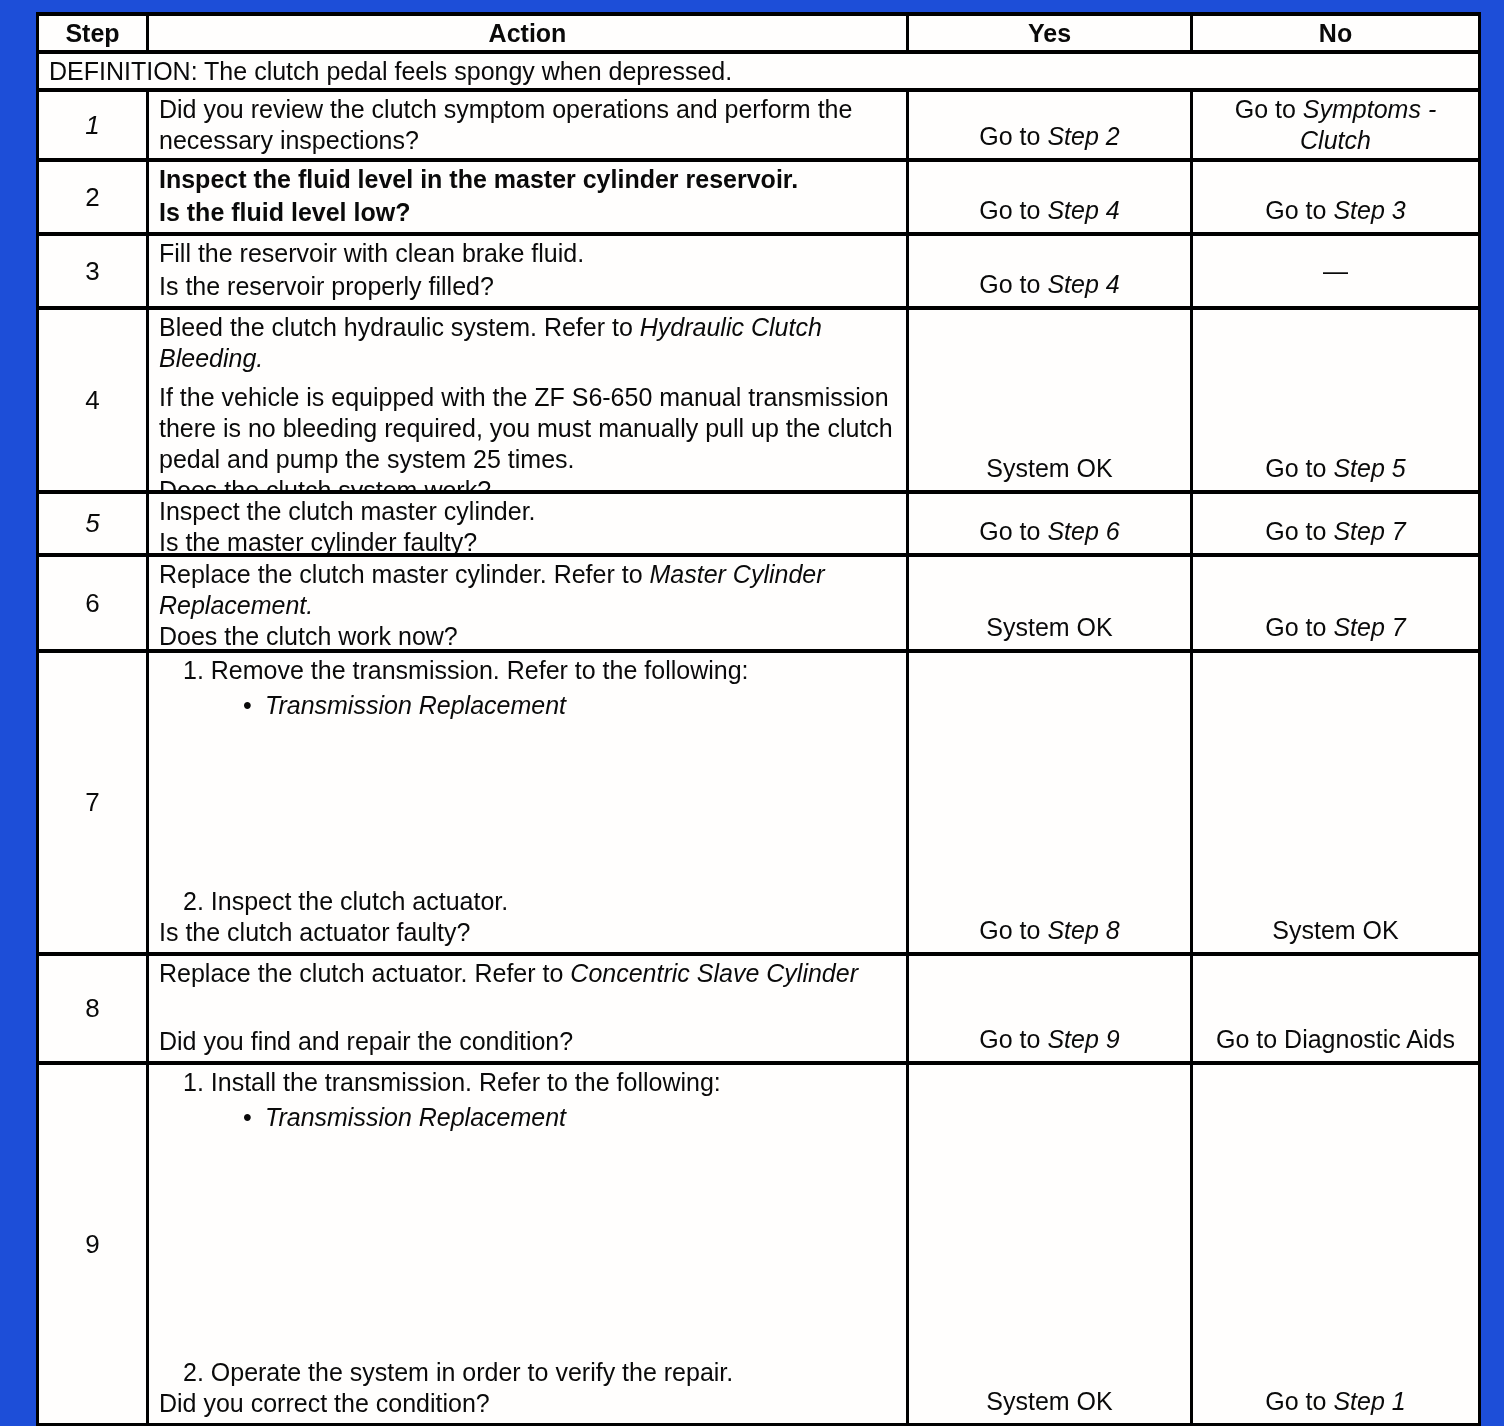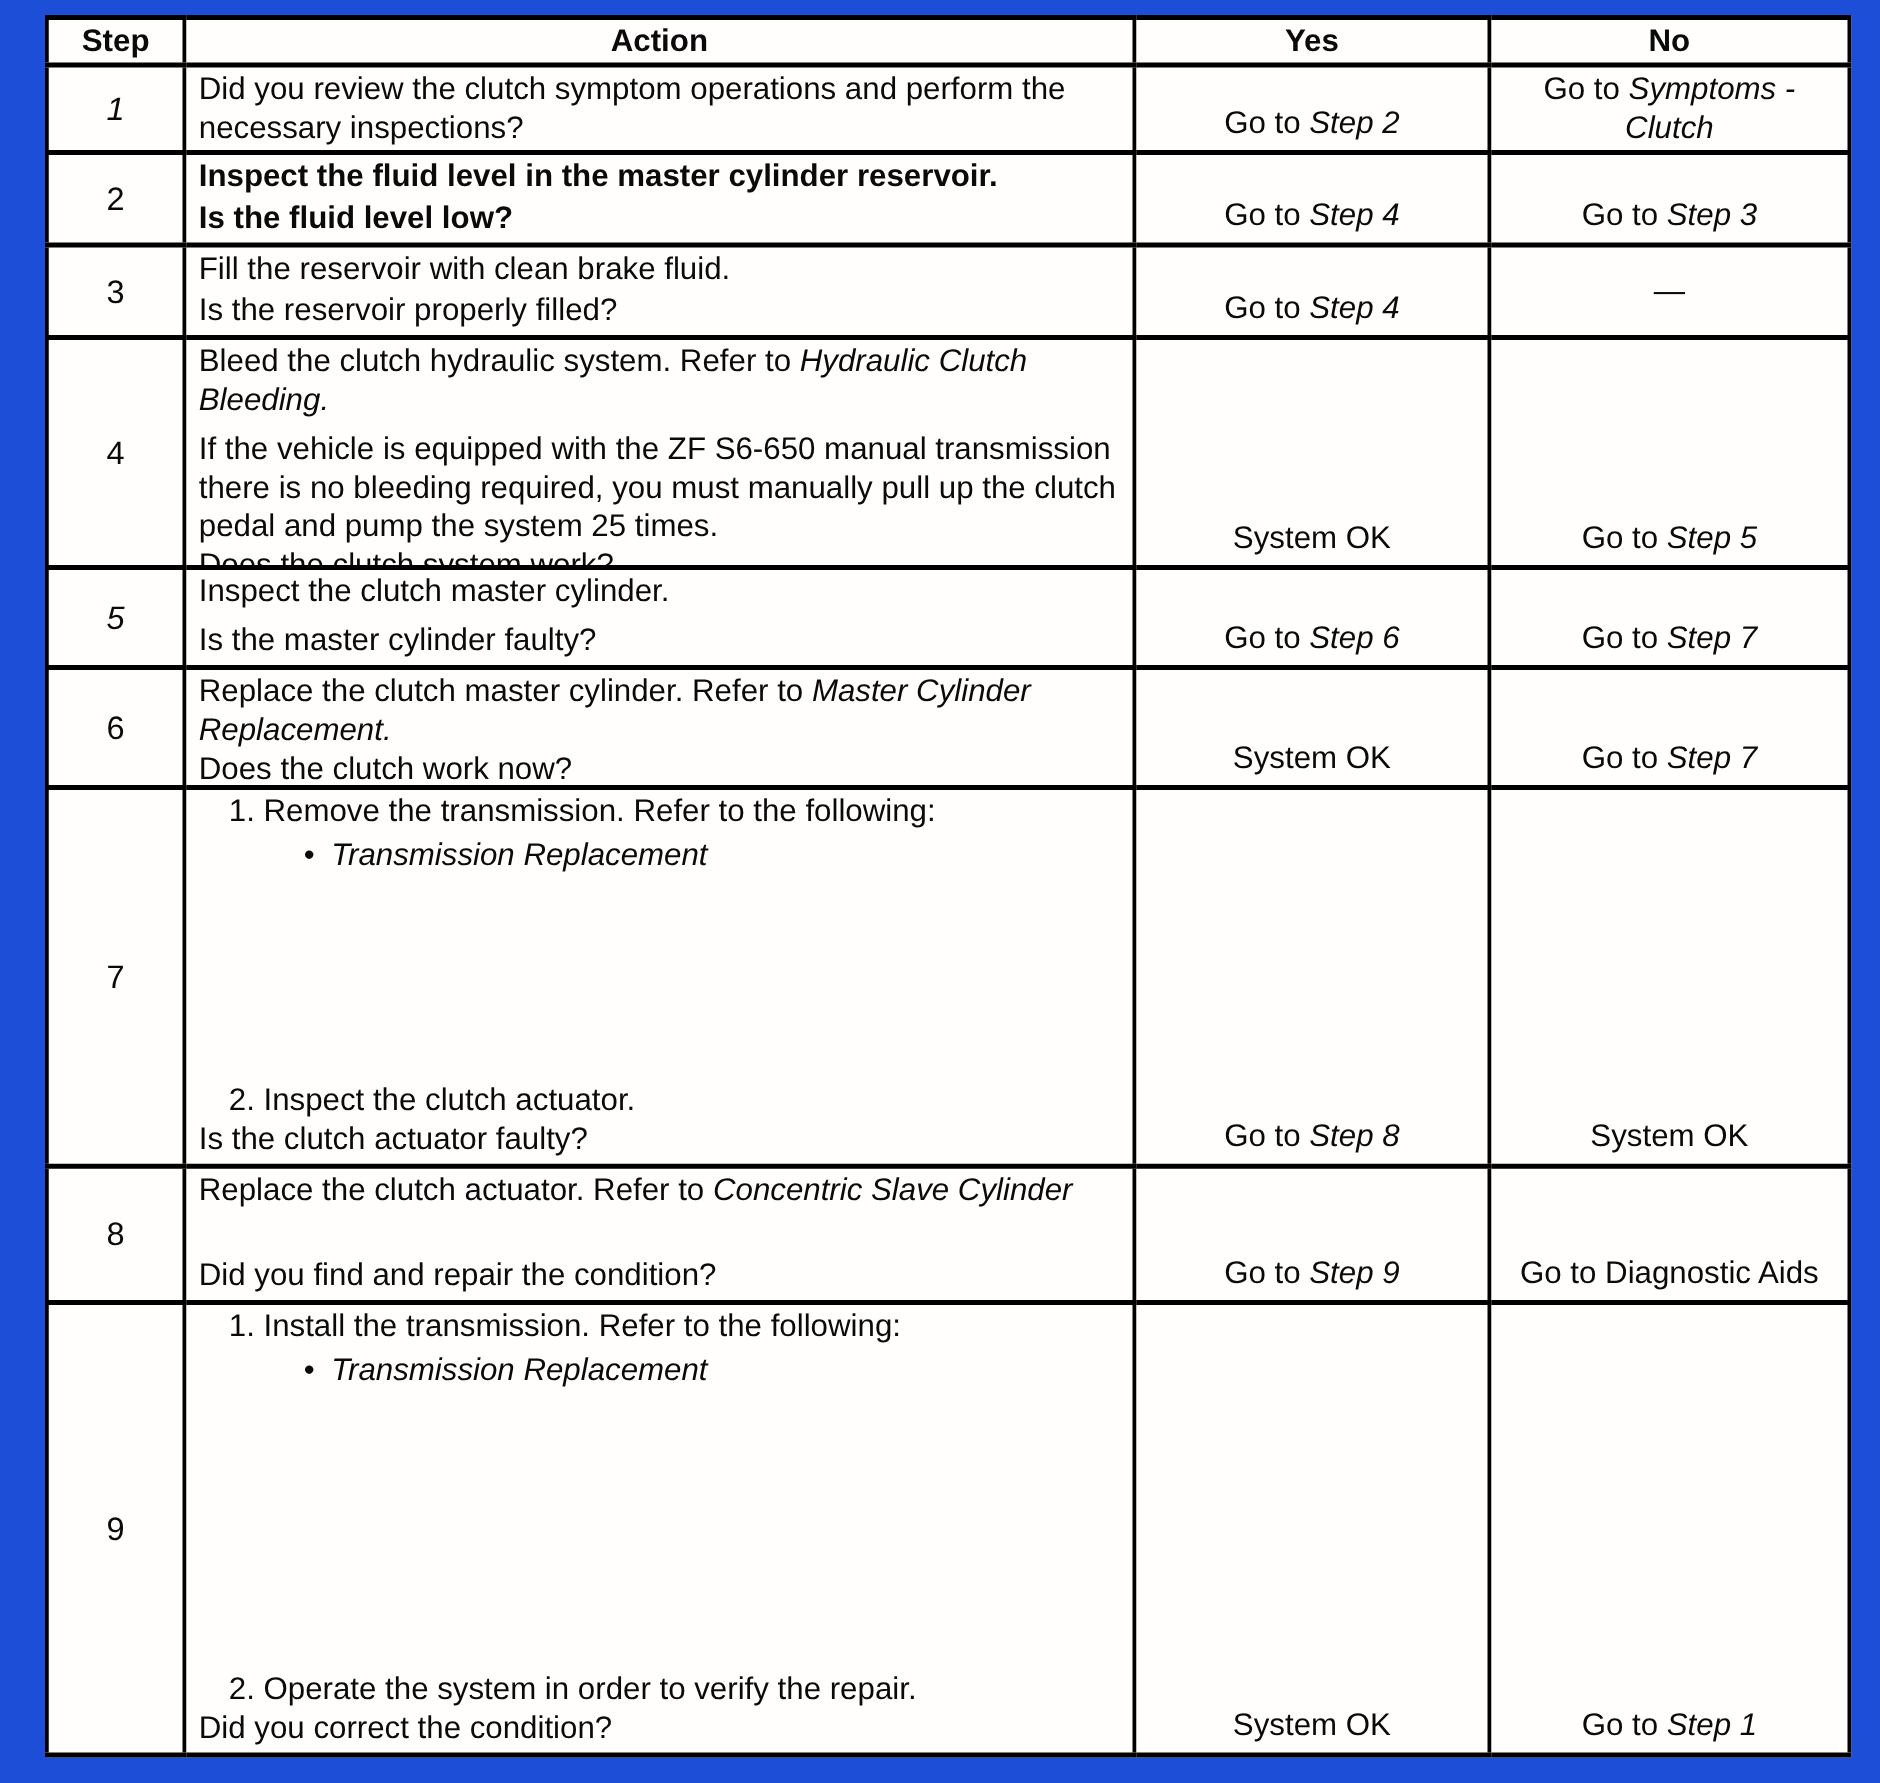--- a/index.html
+++ b/index.html
@@ -77,21 +77,21 @@
   .cellv {
     display: flex;
     flex-direction: column;
     padding: 2px 10px 4px 10px;
     box-sizing: border-box;
   }
   .hv-r1 { height: 66px; }
   .hv-r2 { height: 70px; font-weight: bold; }
   .hv-r3 { height: 70px; }
   .hv-r4 { height: 180px; }
-  .hv-r5 { height: 76px; }
+  .hv-r5 { height: 59px; }
   .hv-r6 { height: 92px; }
   .hv-r7 { height: 299px; }
   .hv-r8 { height: 105px; }
   .hv-r9 { height: 358px; }
 
   .para { margin: 0; }
   .question { margin: 0; margin-top: auto; }
   .num-item { margin: 0; padding-left: 24px; }
   .num-item.lower { margin-top: auto; }
   .bullet-line { margin: 4px 0 0 0; padding-left: 84px; }
@@ -111,20 +111,23 @@
     </colgroup>
 
     <tbody>
         <tr>
       <th>Step</th>
       <th>Action</th>
       <th>Yes</th>
       <th>No</th>
     </tr>
 
+    <tr>
+      <td class="def-cell" colspan="4">DEFINITION: The clutch pedal feels spongy when depressed.</td>
+    </tr>
 
     <tr>
       <td class="step-cell it">1</td>
       <td>
         <div class="cellv hv-r1">
           <p class="para">Did you review the clutch symptom operations and perform the necessary inspections?</p>
         </div>
       </td>
       <td class="ans-cell"><span>Go to </span><em>Step 2</em></td>
       <td class="ans-cell mid"><span>Go to </span><em>Symptoms - Clutch</em></td>

